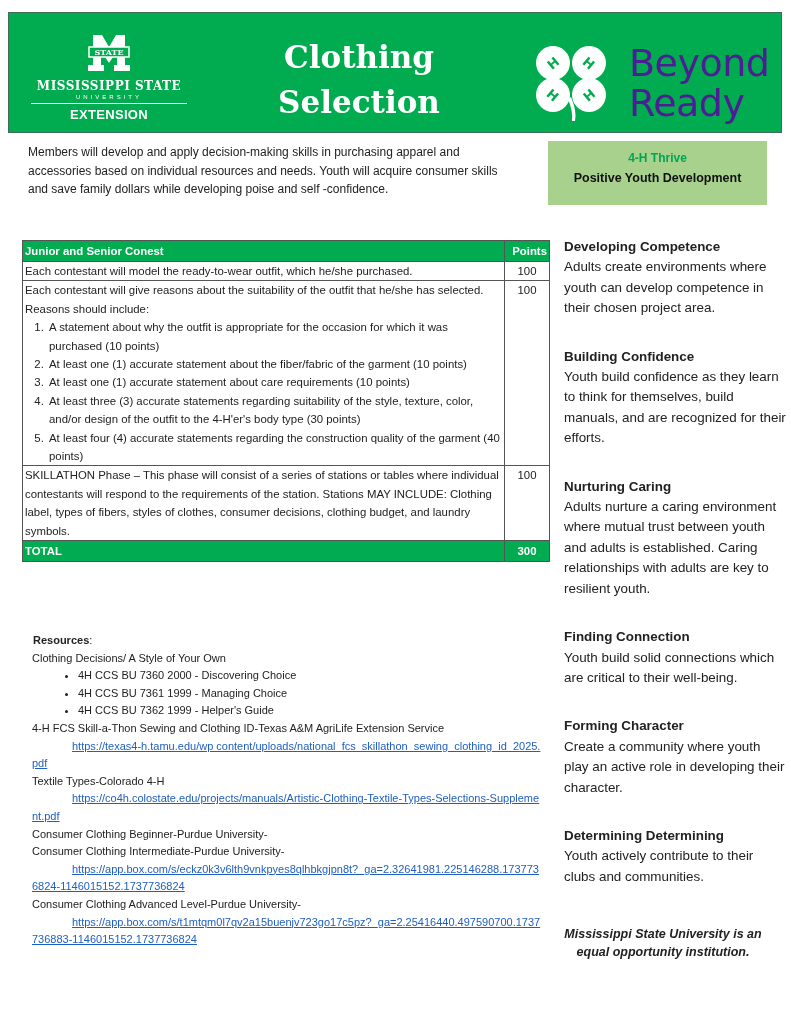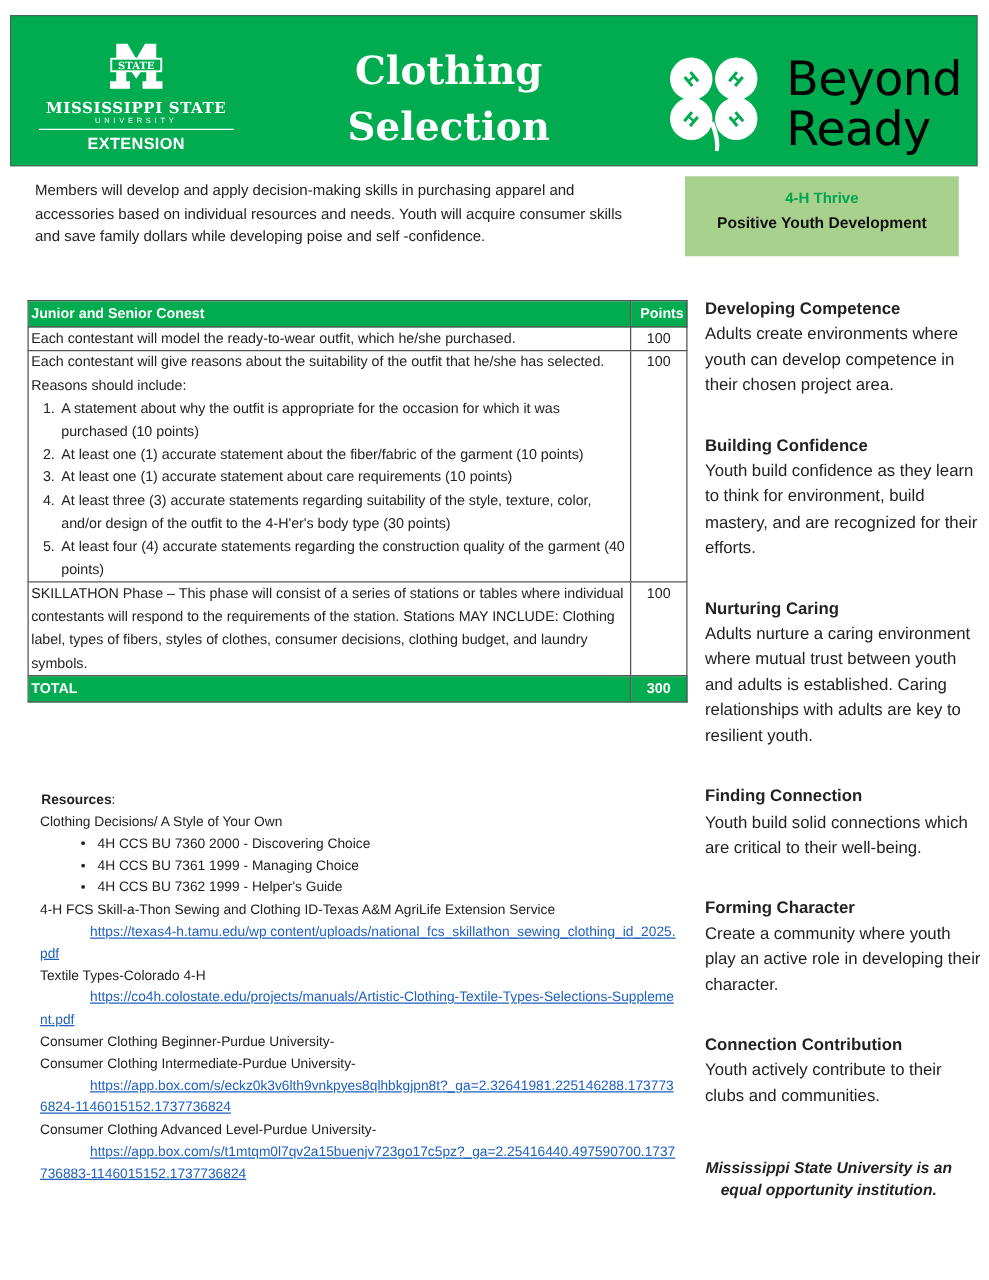--- a/index.html
+++ b/index.html
@@ -7,21 +7,21 @@
   .banner { position:absolute; left:8px; top:12px; width:774px; height:121px; background:#00ac4f; border:1px solid #3f6d5a; box-sizing:border-box; }
   .msu { position:absolute; left:20px; top:20px; width:160px; text-align:center; color:#fff; }
   .msu .mark { width:60px; height:44px; margin:0 auto; position:relative; }
   .msu .mark svg { width:60px; height:44px; }
   .msu .name { font-family:"DejaVu Serif", serif; font-weight:bold; font-size:12px; letter-spacing:0.5px; margin-top:2px; }
   .msu .univ { font-size:6px; letter-spacing:3px; margin-top:1px; }
   .msu .rule { height:1px; background:#fff; margin:3px 2px 3px 2px; }
   .msu .ext { font-size:13px; font-weight:bold; letter-spacing:0.3px; }
   .title { position:absolute; left:250px; top:22px; width:200px; text-align:center; color:#fff; font-family:"DejaVu Serif", serif; font-weight:bold; font-size:31px; line-height:45px; }
   .clover { position:absolute; left:520px; top:28px; width:85px; height:80px; }
-  .beyond { position:absolute; left:620px; top:30px; color:#000000; font-family:"DejaVu Sans", sans-serif; font-size:38px; line-height:40px; letter-spacing:-0.5px; }
+  .beyond { position:absolute; left:620px; top:30px; color:#4c1d95; font-family:"DejaVu Sans", sans-serif; font-size:38px; line-height:40px; letter-spacing:-0.5px; }
 
   .intro { position:absolute; left:28px; top:143px; width:490px; font-size:12px; line-height:18.5px; color:#222; }
 
   table.contest { position:absolute; left:22px; top:240px; width:528px; border-collapse:collapse; font-size:11.4px; line-height:18.4px; color:#222; }
   table.contest td, table.contest th { border:1px solid #555; padding:0 2px; vertical-align:top; }
   table.contest th { background:#00ac4f; color:#fff; text-align:left; font-weight:bold; height:20px; line-height:20px; }
   table.contest th.pts { text-align:right; }
   table.contest td.pts { text-align:center; width:40px; }
   table.contest tr.total td { background:#00ac4f; color:#fff; font-weight:bold; height:20px; line-height:20px; }
   ol.items { margin:0; padding:0 0 0 22px; }
@@ -145,33 +145,33 @@
   <div class="t2">Positive Youth Development</div>
 </div>
 
 <div class="side">
   <div class="sec">
     <div class="sh">Developing Competence</div>
     <div>Adults create environments where youth can develop competence in their chosen project area.</div>
   </div>
   <div class="sec">
     <div class="sh">Building Confidence</div>
-    <div>Youth build confidence as they learn to think for environment, build mastery, and are recognized for their efforts.</div>
+    <div>Youth build confidence as they learn to think for themselves, build manuals, and are recognized for their efforts.</div>
   </div>
   <div class="sec">
     <div class="sh">Nurturing Caring</div>
     <div>Adults nurture a caring environment where mutual trust between youth and adults is established. Caring relationships with adults are key to resilient youth.</div>
   </div>
   <div class="sec">
     <div class="sh">Finding Connection</div>
     <div>Youth build solid connections which are critical to their well-being.</div>
   </div>
   <div class="sec">
     <div class="sh">Forming Character</div>
     <div>Create a community where youth play an active role in developing their character.</div>
   </div>
   <div class="sec">
-    <div class="sh">Connection Contribution</div>
+    <div class="sh">Determining Determining</div>
     <div>Youth actively contribute to their clubs and communities.</div>
   </div>
 </div>
 
 <div class="eeo">Mississippi State University is an equal opportunity institution.</div>
 
 </body></html>

